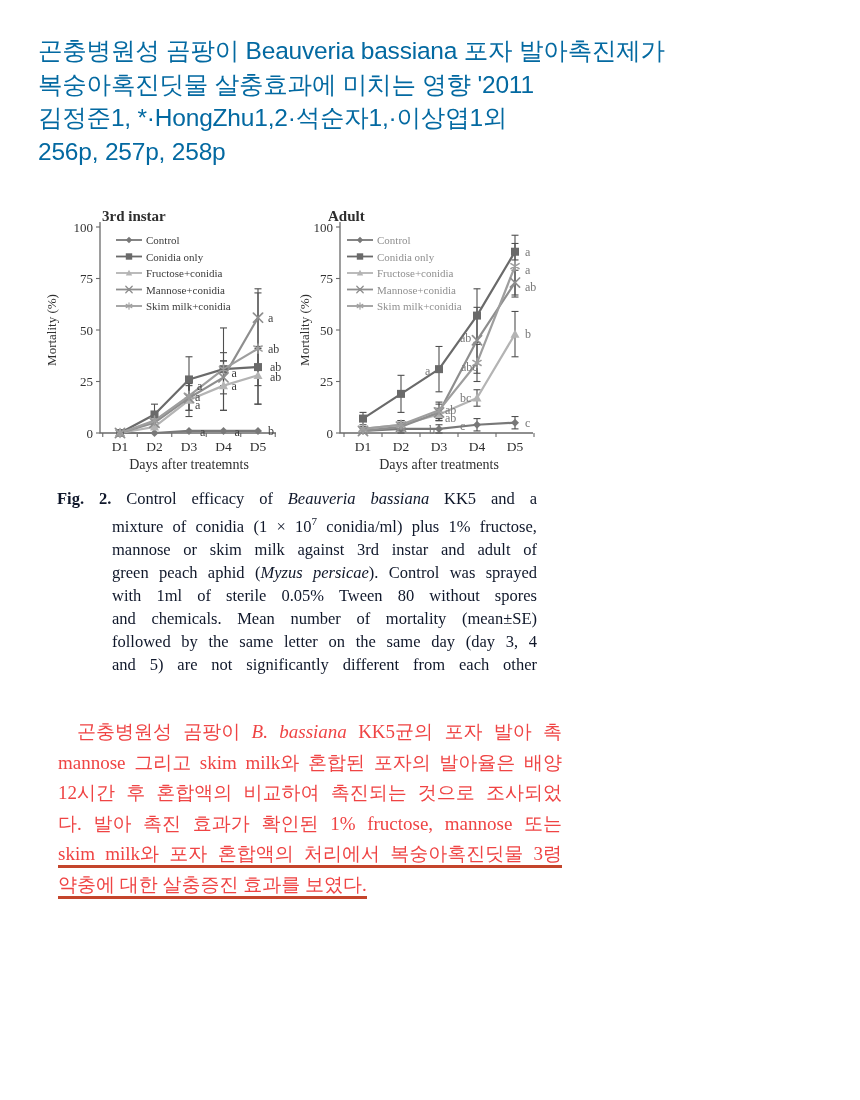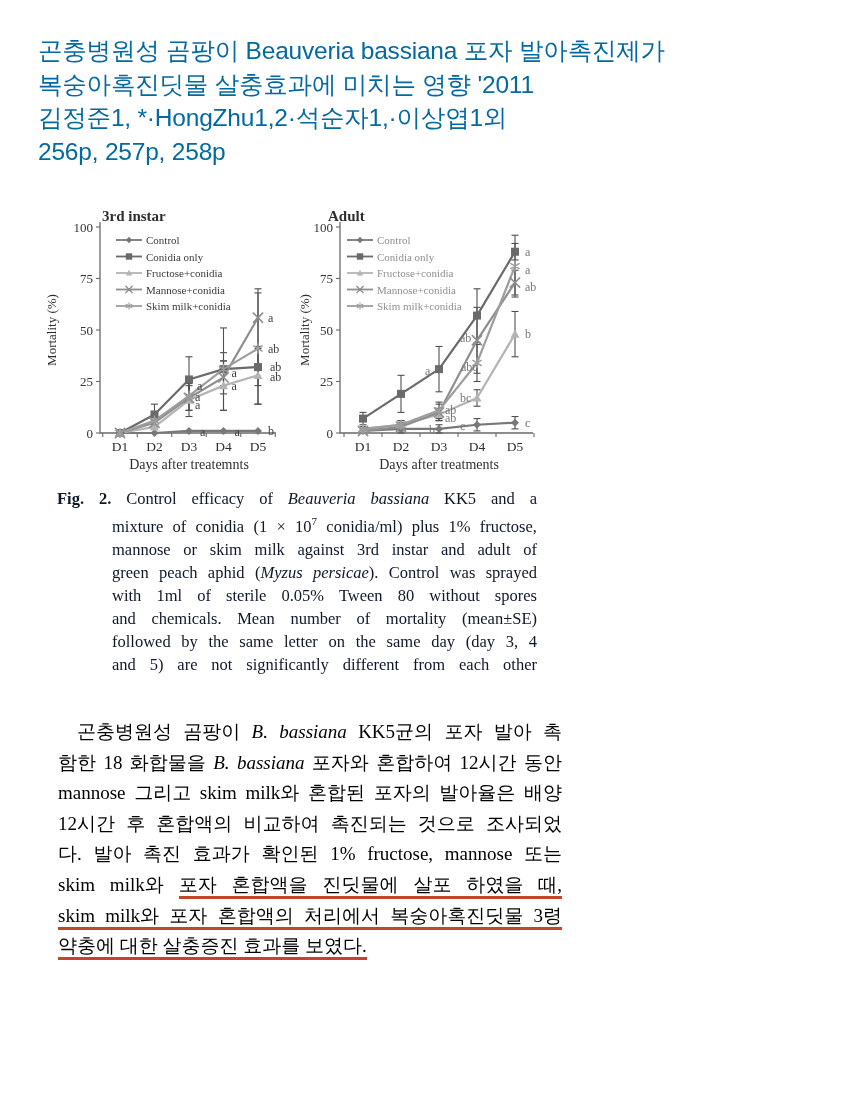--- a/index.html
+++ b/index.html
@@ -29,21 +29,21 @@
     font-size:16.5px;line-height:23px;color:#0f172a;
     padding-left:55px;box-sizing:border-box;
   }
   .cap-line{white-space:nowrap;}
   .cap-line.first{text-indent:-55px;}
   .cap-line.just{text-align:justify;text-align-last:justify;}
   .cap-line sup{font-size:11px;}
   
   .body-block{
     position:absolute;left:58px;top:717px;width:504px;
-    font-size:19px;line-height:30.6px;color:#000000;
+    font-size:19px;line-height:30.6px;color:#ef4444;
   }
   .body-line{white-space:nowrap;}
   .body-line.just{text-align:justify;text-align-last:justify;}
   .body-line.indent{text-indent:19px;}
   .redline{border-bottom:3px solid #c4452c;padding-bottom:1px;}
 </style>
 </head>
 <body>
 
 <div class="page">
@@ -348,22 +348,20 @@
       <div class="cap-line just">mannose or skim milk against 3rd instar and adult of</div>
       <div class="cap-line just">green peach aphid (<i>Myzus persicae</i>). Control was sprayed</div>
       <div class="cap-line just">with 1ml of sterile 0.05% Tween 80 without spores</div>
       <div class="cap-line just">and chemicals. Mean number of mortality (mean±SE)</div>
       <div class="cap-line just">followed by the same letter on the same day (day 3, 4</div>
       <div class="cap-line just">and 5) are not significantly different from each other</div>
     </div>
 
   <div class="body-block" id="bodytext">
       <div class="body-line indent just">곤충병원성 곰팡이 <i>B. bassiana</i> KK5균의 포자 발아 촉</div>
-      <div class="body-line just">함한 18 화합물을 <i>B. bassiana</i> 포자와 혼합하여 12시간 동안</div>
       <div class="body-line just">mannose 그리고 skim milk와 혼합된 포자의 발아율은 배양</div>
       <div class="body-line just">12시간 후 혼합액의 비교하여 촉진되는 것으로 조사되었</div>
       <div class="body-line just">다. 발아 촉진 효과가 확인된 1% fructose, mannose 또는</div>
-      <div class="body-line just">skim milk와 <span class="redline" style="border-bottom-color: rgb(196, 69, 44);">포자 혼합액을 진딧물에 살포 하였을 때,</span></div>
       <div class="body-line just"><span class="redline" style="border-bottom-color: rgb(196, 69, 44);">skim milk와 포자 혼합액의 처리에서 복숭아혹진딧물 3령</span></div>
       <div class="body-line"><span class="redline" style="border-bottom-color: rgb(196, 69, 44);">약충에 대한 살충증진 효과를 보였다.</span></div>
     </div>
 
 </div>
 
 </body></html>

